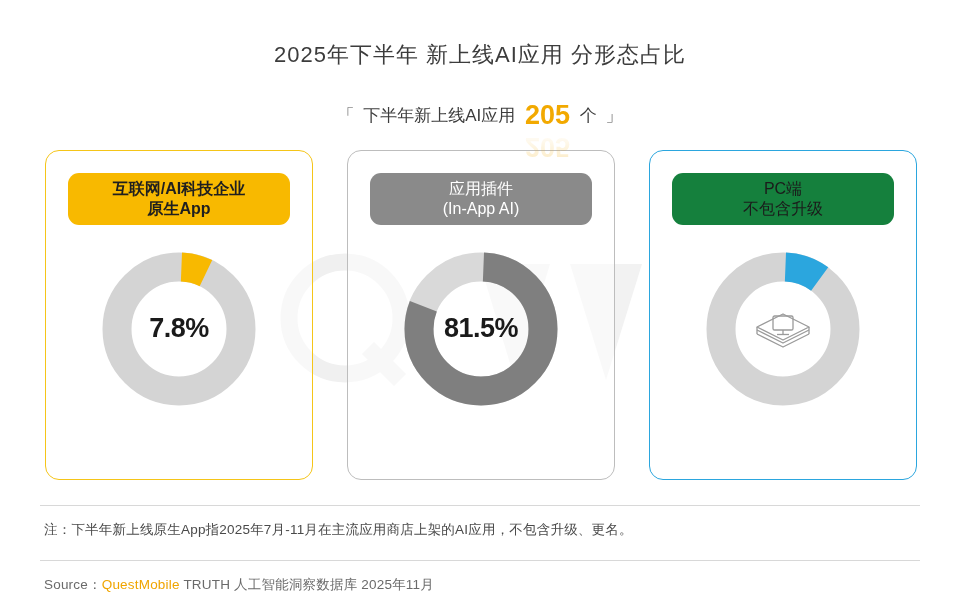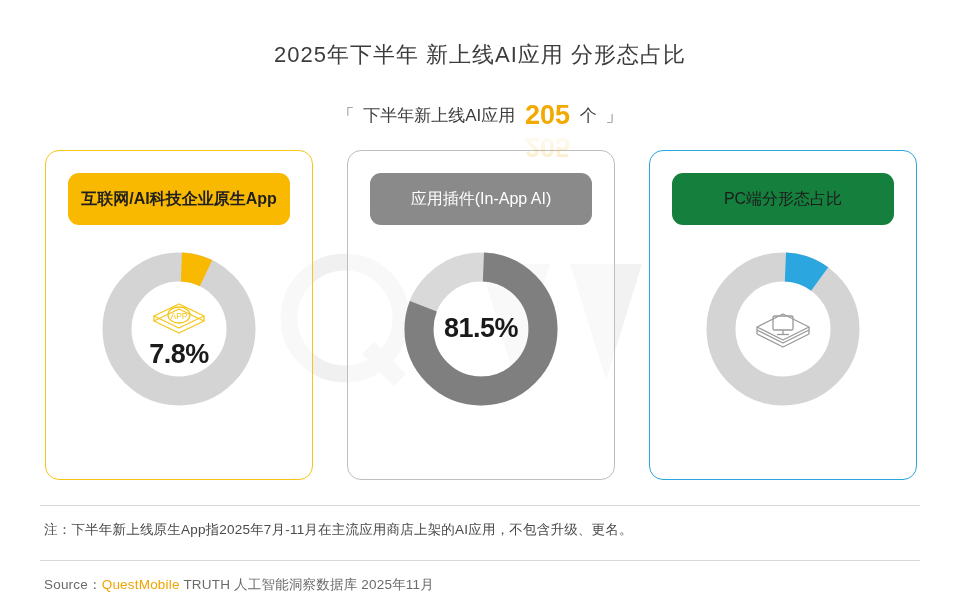--- a/index.html
+++ b/index.html
@@ -98,20 +98,21 @@
   .card.c3 { border: 1.4px solid #2ba6de; }
 
   .pill {
     position: absolute;
     top: 22px;
     left: 22px;
     right: 22px;
     height: 52px;
     border-radius: 11px;
     display: flex;
+    flex-direction: column;
     align-items: center;
     justify-content: center;
     font-size: 16px;
     line-height: 1.28;
     color: #1f1f1f;
     font-weight: bold;
     text-align: center;
   }
   .pill.p1 { background: #f8b900; }
   .pill.p2 { background: #8a8a8a; color:#ffffff; font-weight: normal; }
@@ -221,32 +222,20 @@
       <span class="l1">互联网/AI科技企业</span>
       <span class="l2">原生App</span>
     </div>
     <div class="donut-wrap">
       <div class="donut">
         <svg width="160" height="160" viewBox="0 0 160 160">
           <circle cx="80" cy="80" r="62" fill="none" stroke="#d4d4d4" stroke-width="29"></circle>
           <circle class="slice" cx="80" cy="80" r="62" fill="none" stroke="#f8b900" stroke-width="29" transform="rotate(-90 80 80)" stroke-dasharray="25.385484145520476 364.17200489961385" stroke-dashoffset="-2.5"></circle>
         </svg>
         <div class="hole-content">
-          <div class="icon-box">
-            <svg width="62" height="42" viewBox="0 0 62 42">
-              <g fill="none" stroke="#f5c518" stroke-width="1.3" stroke-linejoin="round">
-                <path d="M31 7 L56 19 L31 31 L6 19 Z"></path>
-                <path d="M31 12 L56 24 L31 36 L6 24 Z"></path>
-                <path d="M6 19 L6 24"></path>
-                  <path d="M56 19 L56 24"></path>
-                <ellipse cx="31" cy="18" rx="11" ry="8"></ellipse>
-              </g>
-              <text x="31" y="21.5" font-family="'Liberation Sans',sans-serif" font-size="8.5" fill="#f5c518" text-anchor="middle">APP</text>
-            </svg>
-          </div>
           <div class="pct">7.8%</div>
         </div>
       </div>
     </div>
   </div>
 
   <div class="card c2">
     <div class="pill p2">
       <span class="l1">应用插件</span>
       <span class="l2">(In-App AI)</span>
@@ -260,21 +249,21 @@
         <div class="hole-content">
           <div class="pct">81.5%</div>
         </div>
       </div>
     </div>
   </div>
 
   <div class="card c3">
     <div class="pill p3">
       <span class="l1">PC端</span>
-      <span class="l2">分形态占比</span>
+      <span class="l2">不包含升级</span>
     </div>
     <div class="donut-wrap">
       <div class="donut">
         <svg width="160" height="160" viewBox="0 0 160 160">
           <circle cx="80" cy="80" r="62" fill="none" stroke="#d4d4d4" stroke-width="29"></circle>
           <circle class="slice" cx="80" cy="80" r="62" fill="none" stroke="#2ba6de" stroke-width="29" transform="rotate(-90 80 80)" stroke-dasharray="36.68265132782937 352.87483771730496" stroke-dashoffset="-2.5"></circle>
         </svg>
         <div class="hole-content">
           <div class="icon-box">
             <svg width="62" height="44" viewBox="0 0 62 44">

